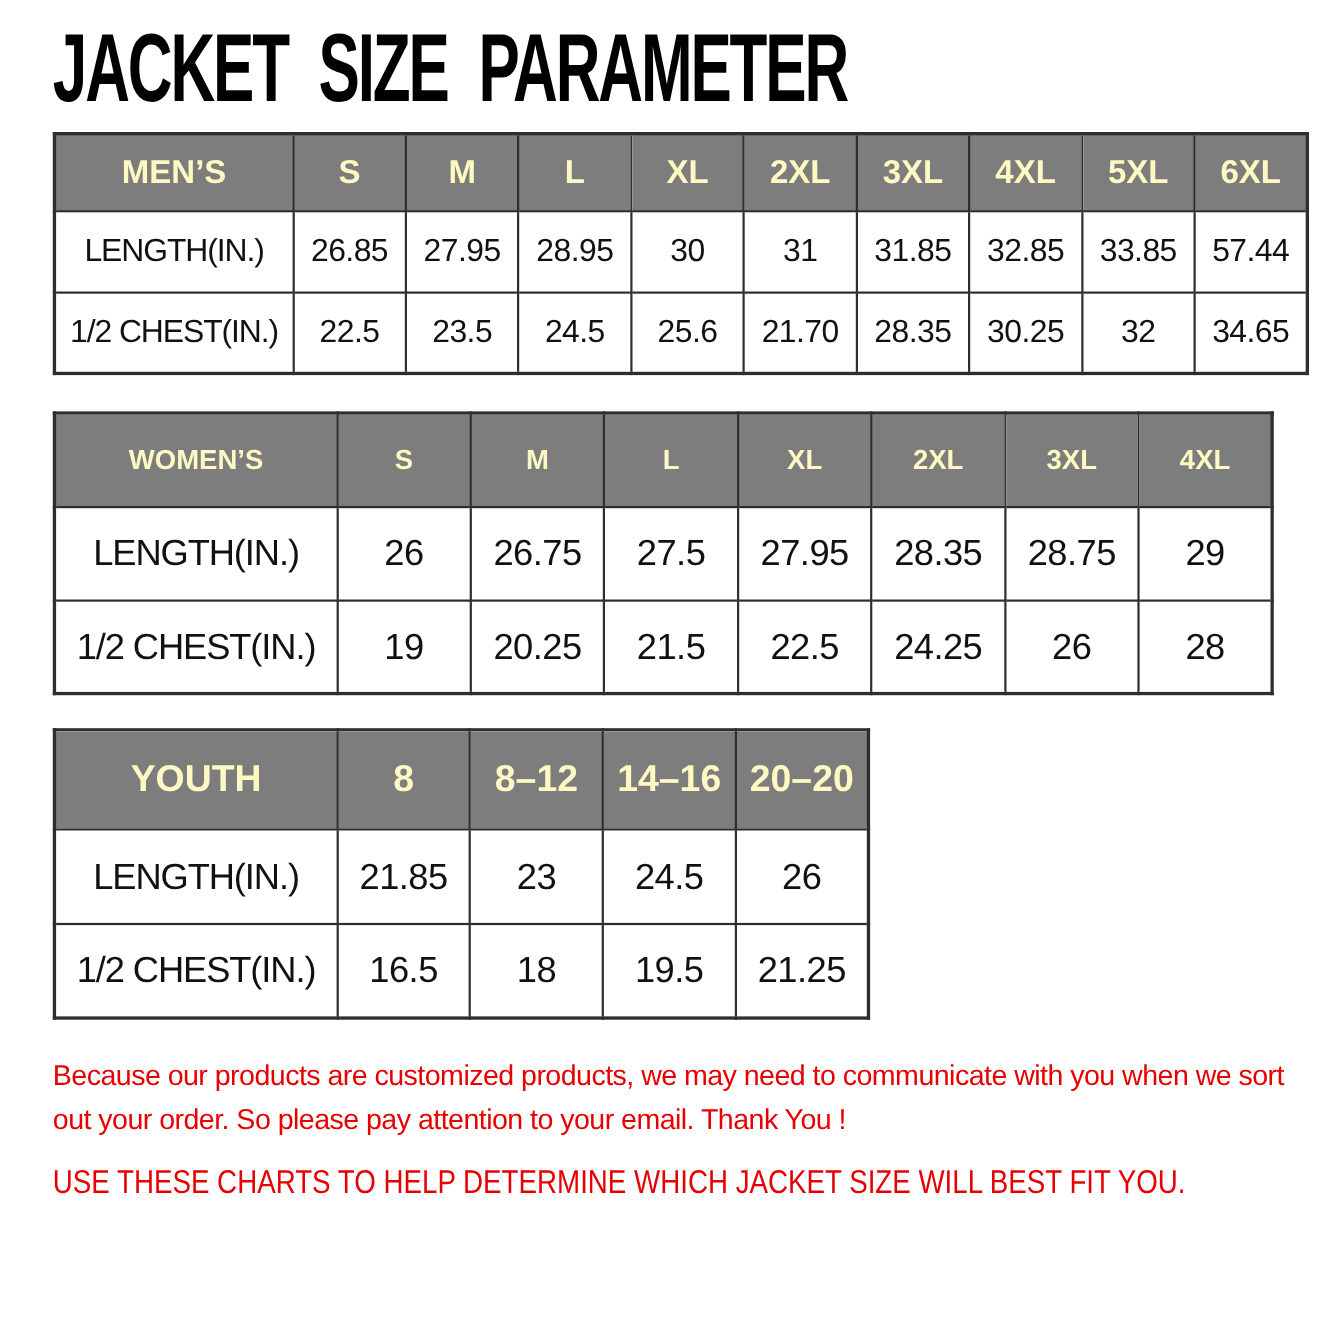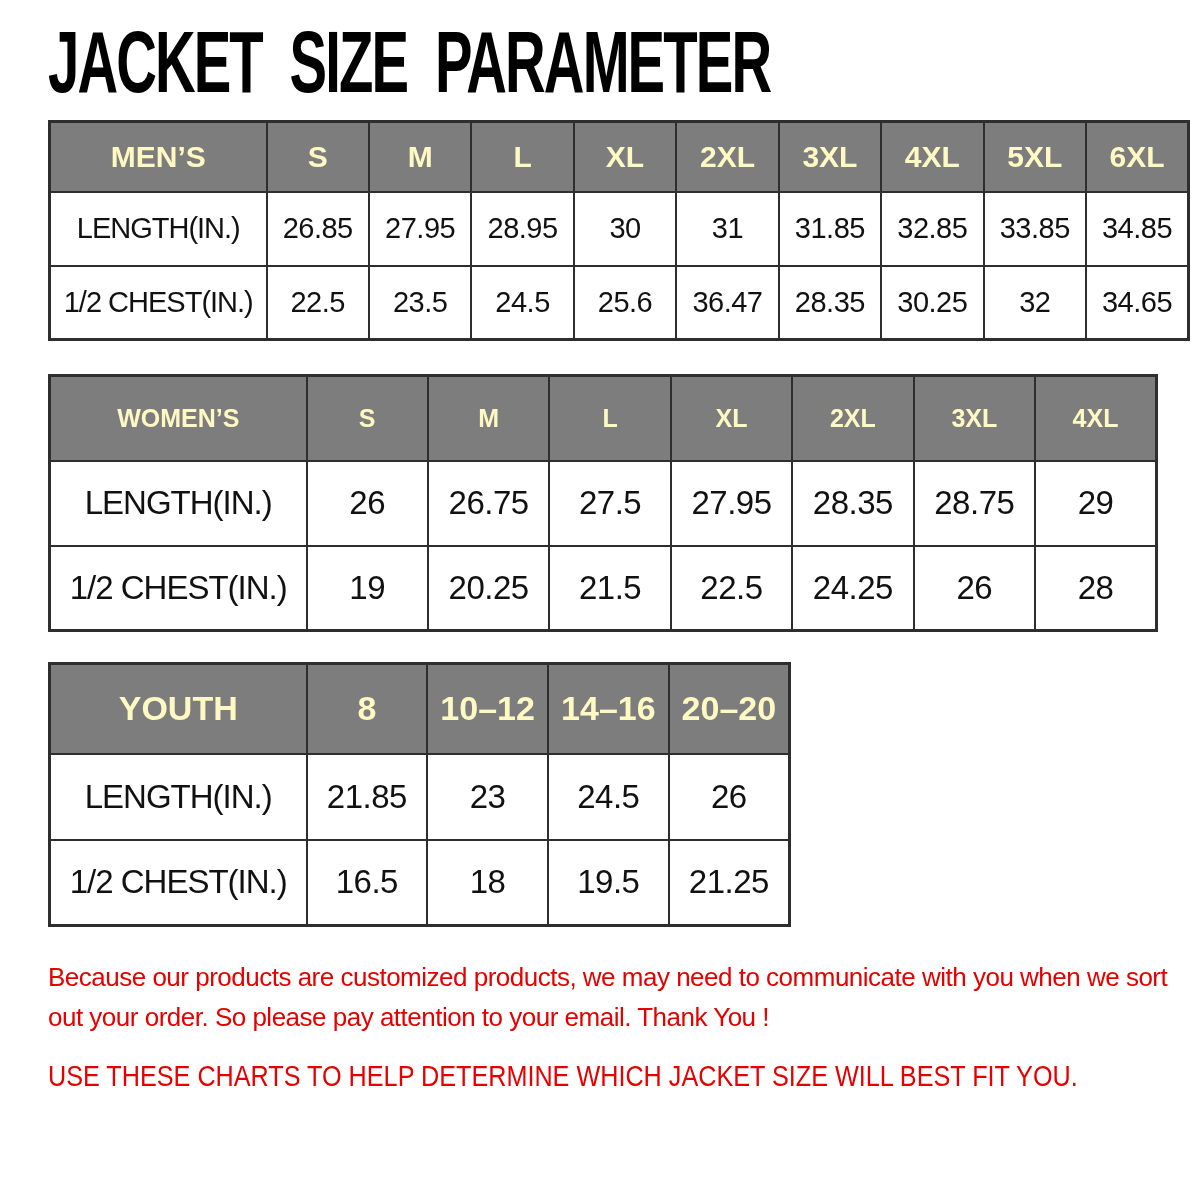--- a/index.html
+++ b/index.html
@@ -143,29 +143,29 @@
         <tr>
           <th>LENGTH(IN.)</th>
           <td>26.85</td>
           <td>27.95</td>
           <td>28.95</td>
           <td>30</td>
           <td>31</td>
           <td>31.85</td>
           <td>32.85</td>
           <td>33.85</td>
-          <td>34.85</td>
+          <td>57.44</td>
         </tr>
         <tr>
           <th>1/2 CHEST(IN.)</th>
           <td>22.5</td>
           <td>23.5</td>
           <td>24.5</td>
           <td>25.6</td>
-          <td>36.47</td>
+          <td>21.70</td>
           <td>28.35</td>
           <td>30.25</td>
           <td>32</td>
           <td>34.65</td>
         </tr>
       </tbody>
     </table>
 
   <table class="size-table t-womens">
       <colgroup>
@@ -219,21 +219,21 @@
         <col class="label-col">
         <col>
         <col>
         <col>
         <col>
       </colgroup>
       <thead>
         <tr>
           <th>YOUTH</th>
           <th>8</th>
-          <th>10–12</th>
+          <th>8–12</th>
           <th>14–16</th>
           <th>20–20</th>
         </tr>
       </thead>
       <tbody>
         <tr>
           <th>LENGTH(IN.)</th>
           <td>21.85</td>
           <td>23</td>
           <td>24.5</td>

